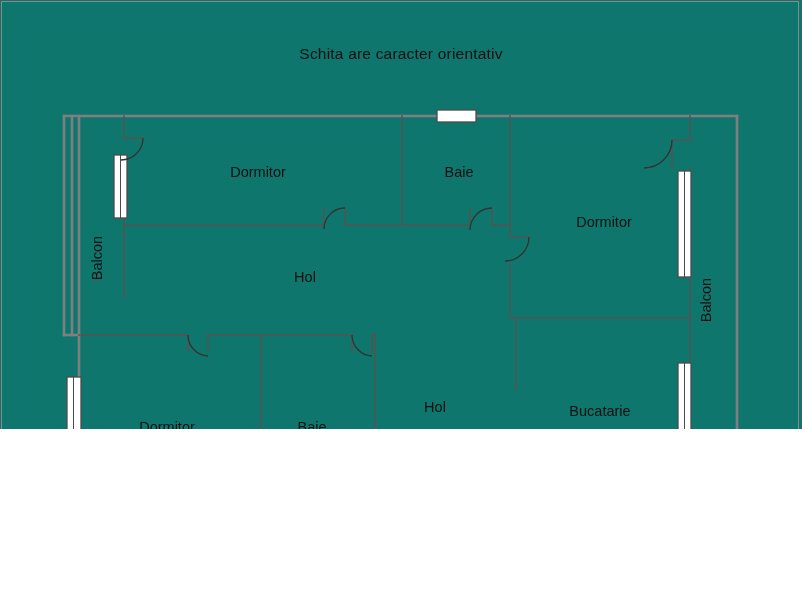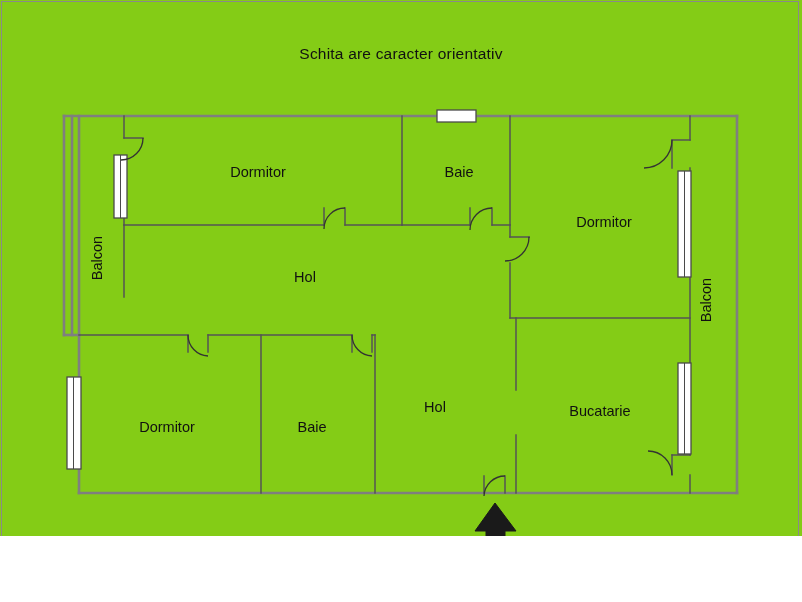--- a/index.html
+++ b/index.html
@@ -6,22 +6,22 @@
     margin: 0;
     padding: 0;
     background: #ffffff;
   }
   body {
     font-family: "Liberation Sans", sans-serif;
   }
   #page {
     position: relative;
     width: 802px;
-    height: 536px;
-    background: #84cc16;
+    height: 429px;
+    background: #0f766e;
     box-sizing: border-box;
     overflow: hidden;
   }
   #frame-border {
     position: absolute;
     left: 1px;
     top: 1px;
     width: 798px;
     height: 598px;
     border: 1.5px solid #8a8a8a;

